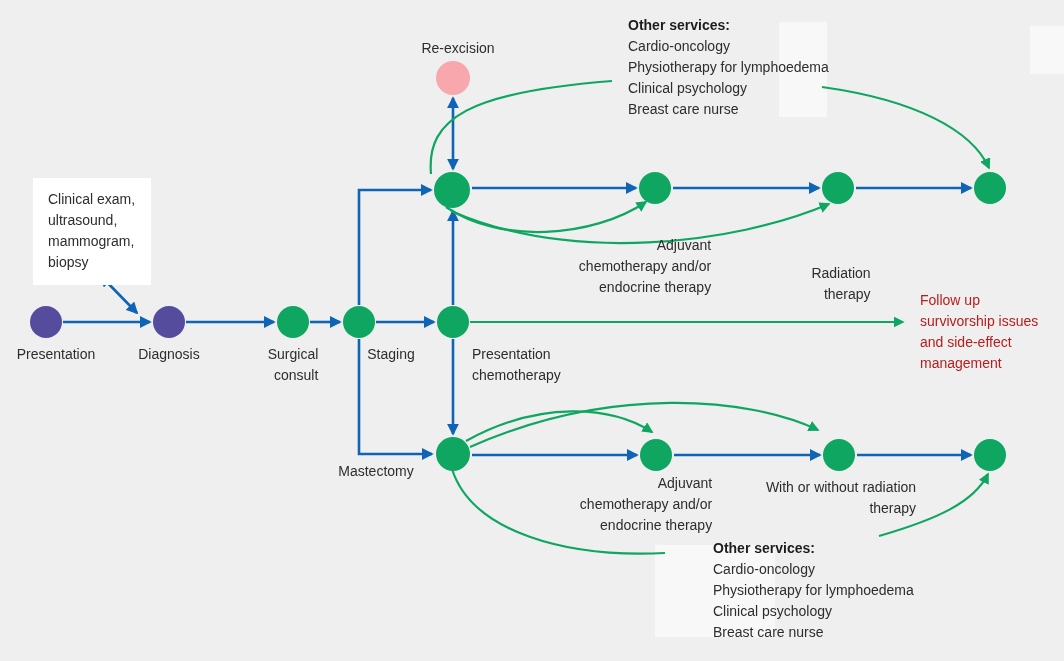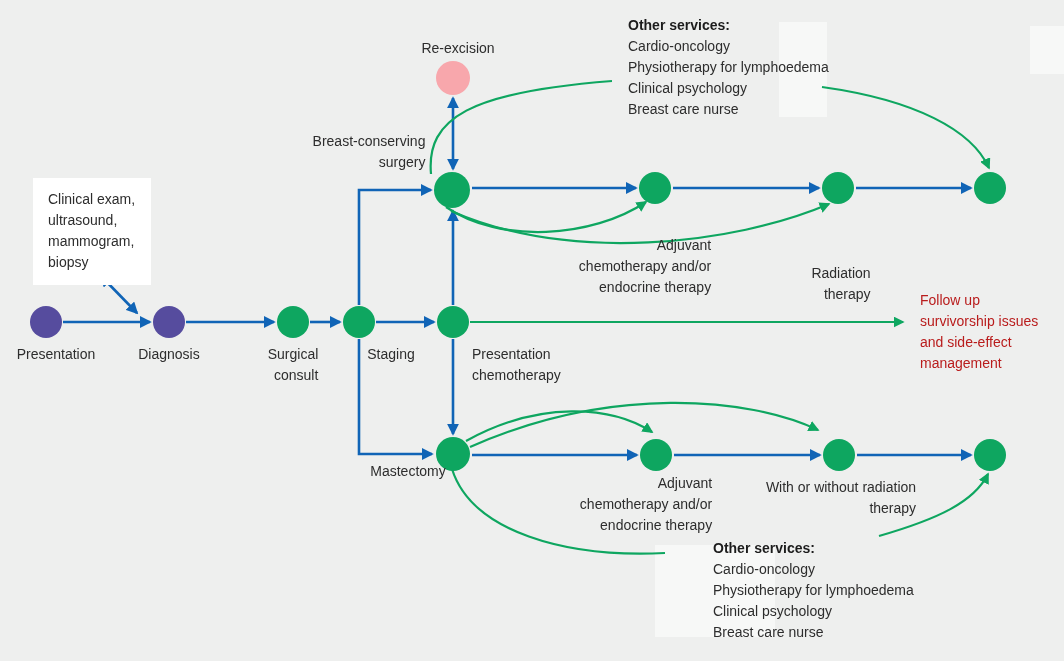--- a/index.html
+++ b/index.html
@@ -88,24 +88,20 @@
         <div>Surgical</div>
         <div>consult</div>
       </div>
       <div class="label center" style="left: 391px; top: 344px; color: rgb(45, 45, 45);">
         <div>Staging</div>
       </div>
       <div class="label" style="left: 472px; top: 344px; color: rgb(45, 45, 45);">
         <div>Presentation</div>
         <div>chemotherapy</div>
       </div>
-      <div class="label center" style="left: 369px; top: 131px; color: rgb(45, 45, 45);">
-        <div>Breast-conserving</div>
-        <div>surgery</div>
-      </div>
       <div class="label center" style="left: 458px; top: 38px; color: rgb(45, 45, 45);">
         <div>Re-excision</div>
       </div>
       <div class="label" style="left: 628px; top: 15px; color: rgb(45, 45, 45);">
         <div class="b">Other services:</div>
         <div>Cardio-oncology</div>
         <div>Physiotherapy for lymphoedema</div>
         <div>Clinical psychology</div>
         <div>Breast care nurse</div>
       </div>
@@ -117,21 +113,21 @@
       <div class="label center" style="left: 841px; top: 235px; color: rgb(45, 45, 45); margin-top: 28px;">
         <div>Radiation</div>
         <div>therapy</div>
       </div>
       <div class="label" style="left: 920px; top: 290px; color: #b91c1c;">
         <div>Follow up</div>
         <div>survivorship issues</div>
         <div>and side-effect</div>
         <div>management</div>
       </div>
-      <div class="label center" style="left: 376px; top: 461px; color: rgb(45, 45, 45); margin-left: 32px;">
+      <div class="label center" style="left: 376px; top: 461px; color: rgb(45, 45, 45);">
         <div>Mastectomy</div>
       </div>
       <div class="label center" style="left: 646px; top: 473px; color: rgb(45, 45, 45);">
         <div>Adjuvant</div>
         <div>chemotherapy and/or</div>
         <div>endocrine therapy</div>
       </div>
       <div class="label center" style="left: 841px; top: 477px; color: rgb(45, 45, 45);">
         <div>With or without radiation</div>
         <div>therapy</div>

